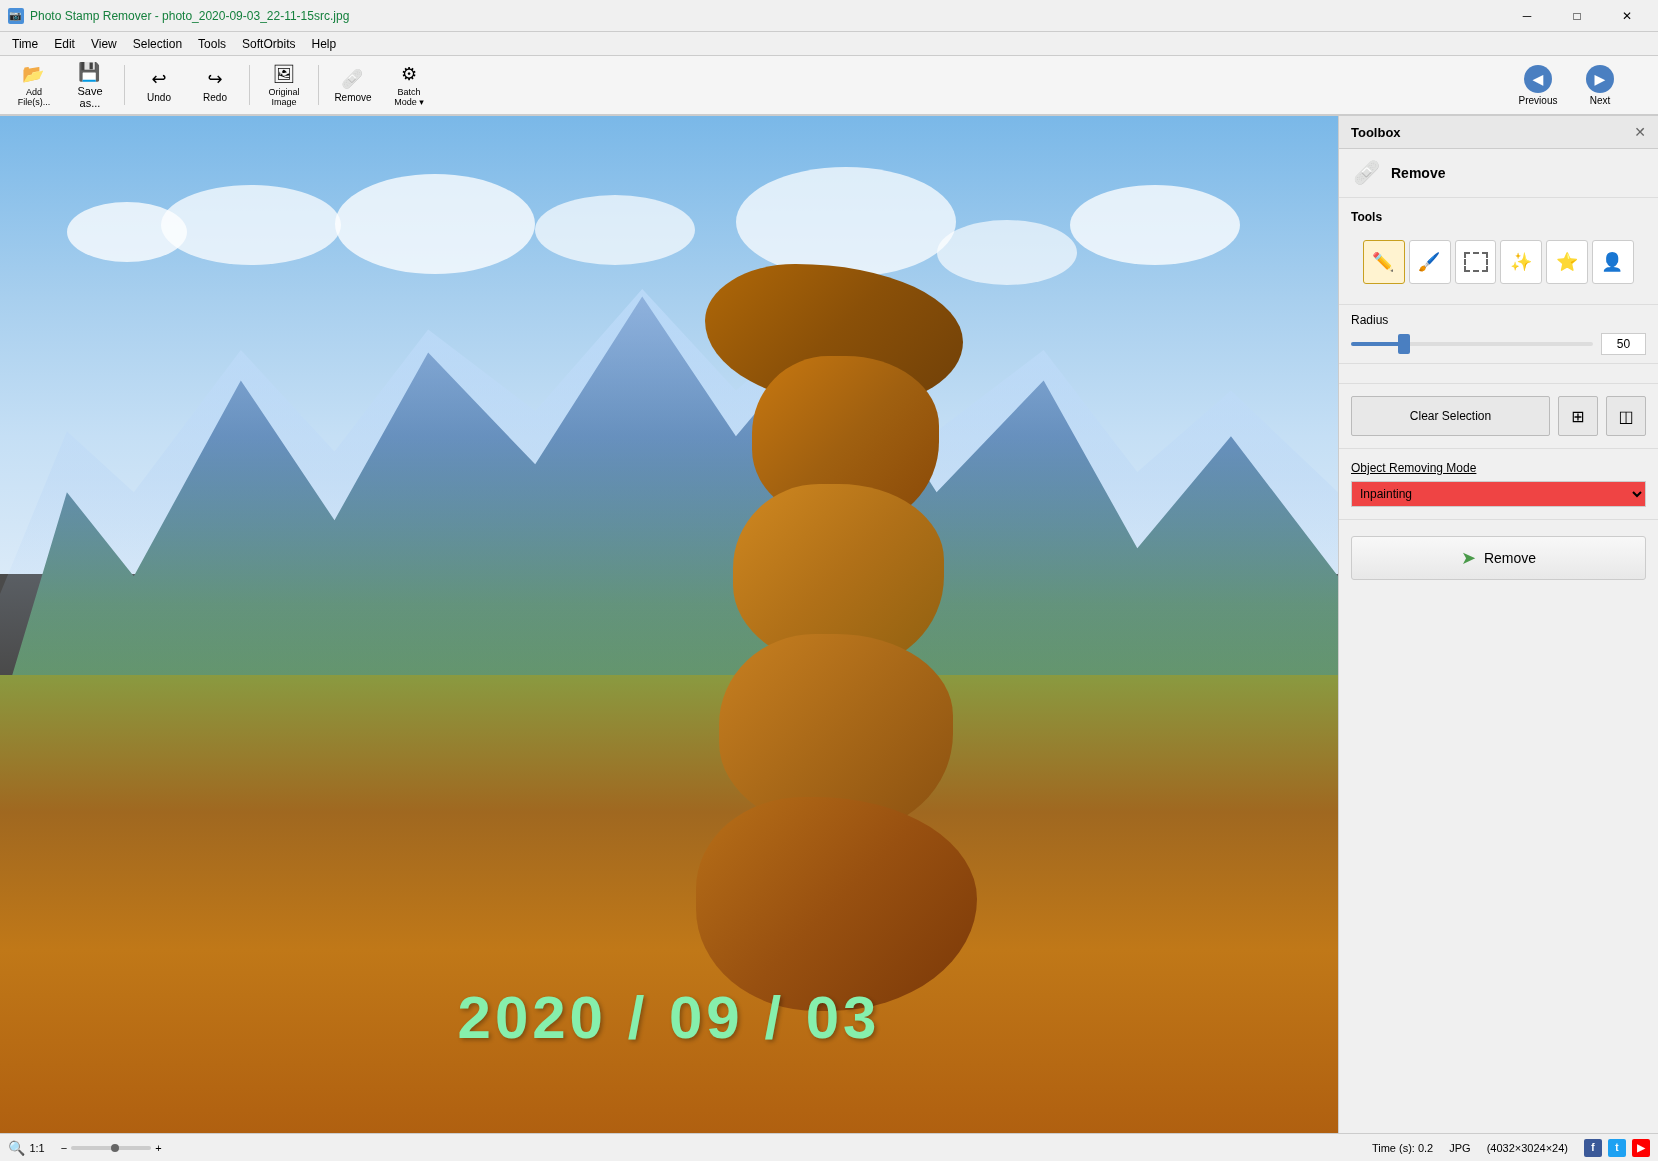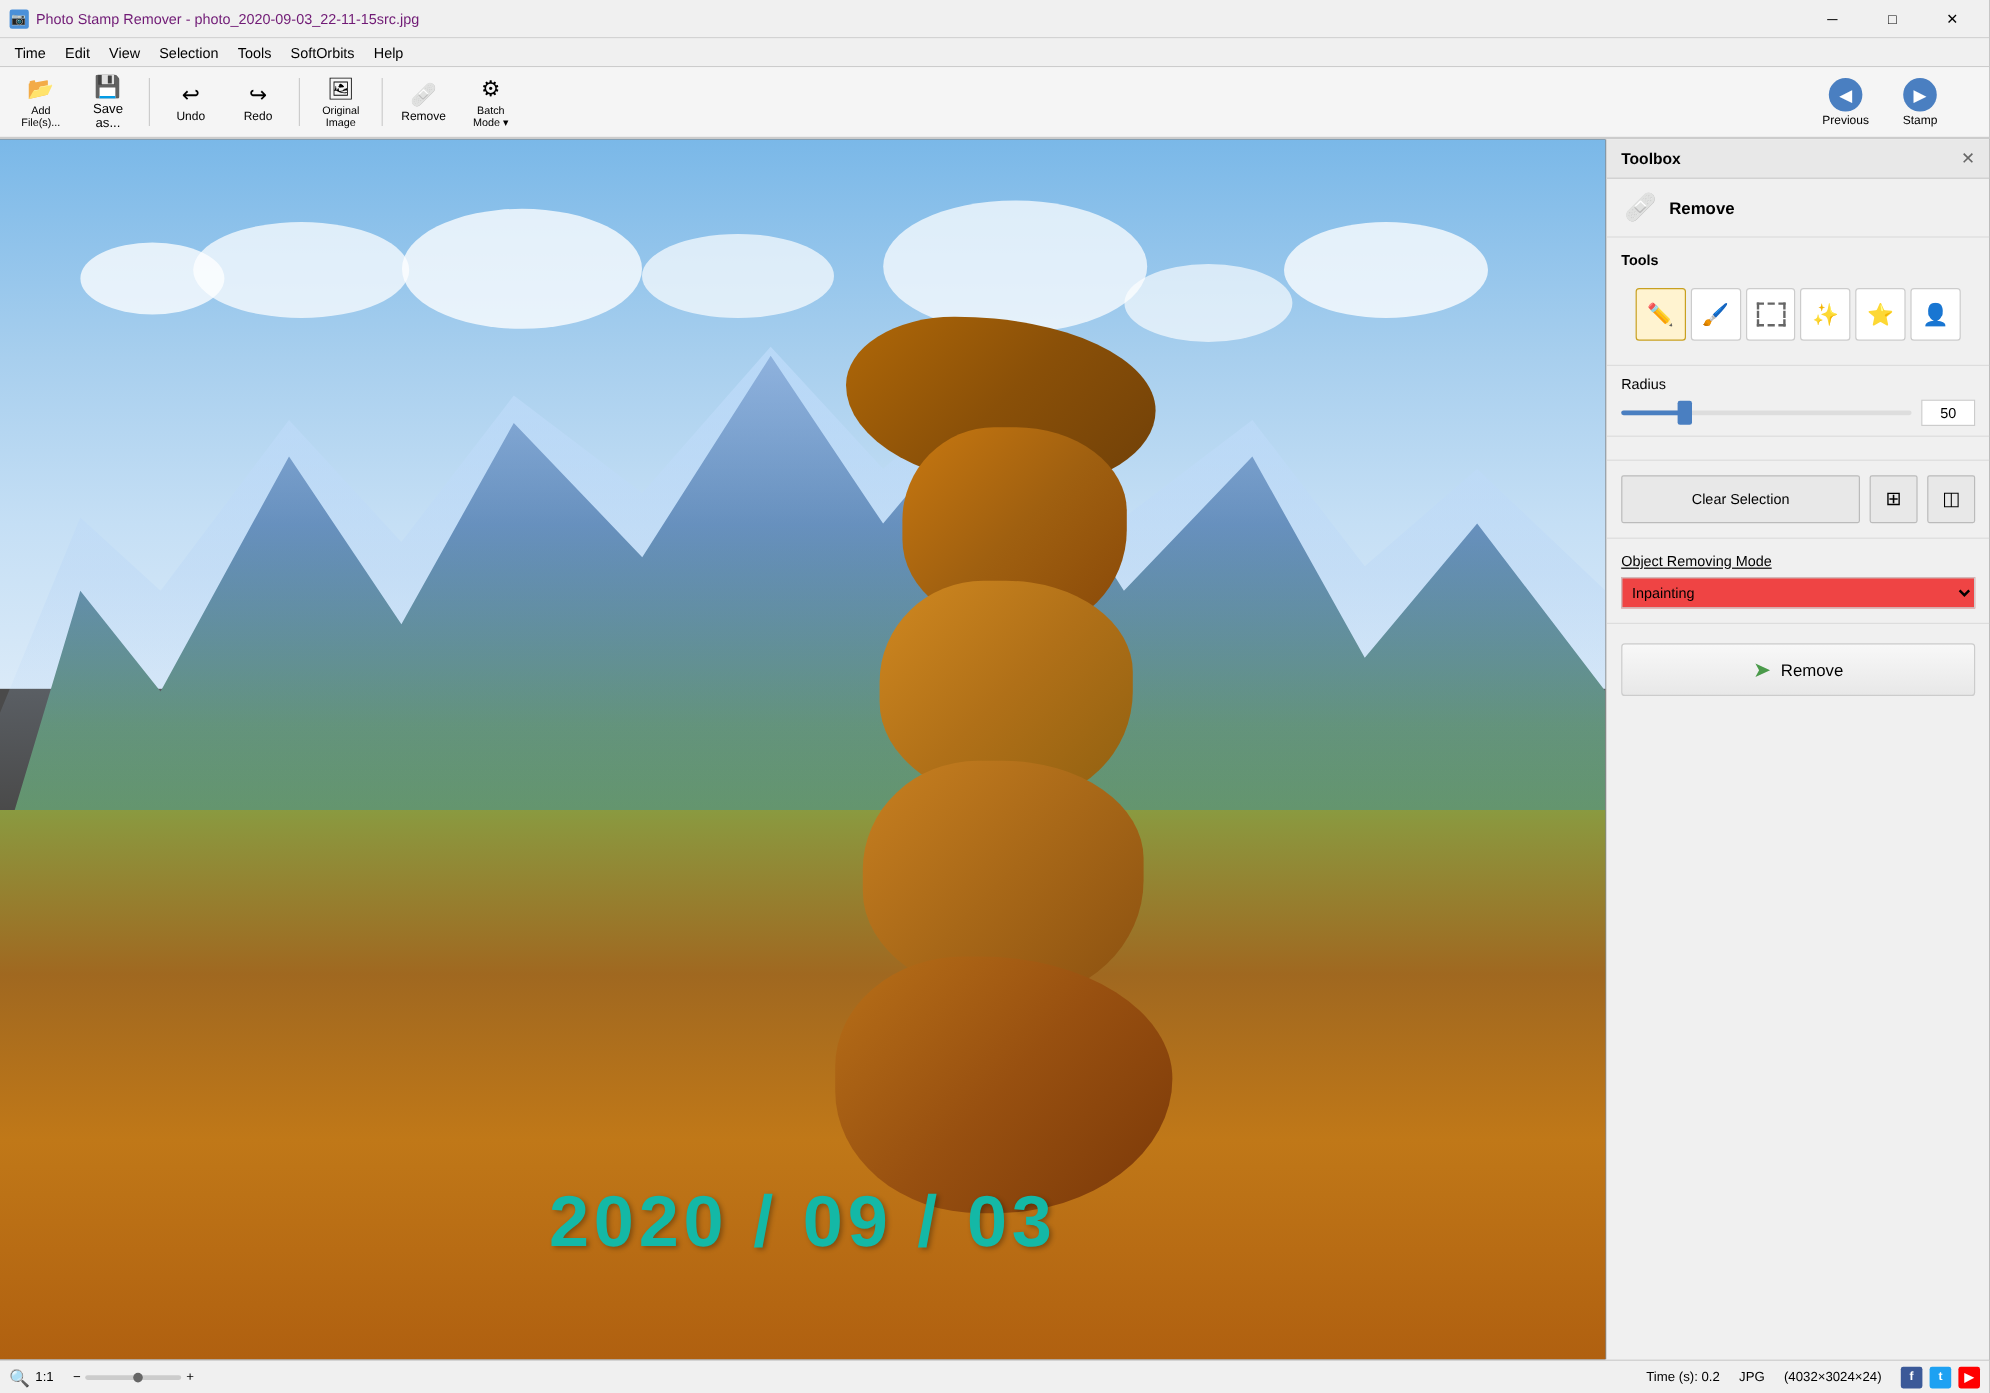--- a/index.html
+++ b/index.html
@@ -29,21 +29,21 @@
       height: 16px;
       margin-right: 6px;
       background: #4a90d9;
       border-radius: 2px;
       display: flex; align-items: center; justify-content: center;
       font-size: 10px; color: white;
     }
     .title-bar-text {
       flex: 1;
       font-size: 12px;
-      color: #701a75;
+      color: #15803d;
     }
     .title-bar-controls {
       display: flex;
       gap: 4px;
     }
     .title-bar-btn {
       width: 46px;
       height: 32px;
       display: flex;
       align-items: center;
@@ -231,21 +231,21 @@
       background: linear-gradient(135deg, #b06808 0%, #8a5008 50%, #704008 100%);
       border-radius: 35% 65% 40% 60% / 40% 55% 45% 60%;
     }
     .date-stamp {
       position: absolute;
       bottom: 8%;
       left: 50%;
       transform: translateX(-50%);
       font-size: 60px;
       font-weight: bold;
-      color: #14b8a6;
+      color: #86efac;
       text-shadow: 2px 2px 4px rgba(0,0,0,0.3);
       white-space: nowrap;
       letter-spacing: 4px;
       font-family: Arial, sans-serif;
     }
 
     
     .toolbox-panel {
       width: 320px;
       background: #f0f0f0;
@@ -559,21 +559,21 @@
     <span style="font-size:9px;text-align:center;">Batch<br>Mode ▾</span>
   </button>
 
   <div class="nav-buttons">
     <button class="nav-btn">
       <div class="nav-circle">◀</div>
       <span>Previous</span>
     </button>
     <button class="nav-btn">
       <div class="nav-circle">▶</div>
-      <span>Stamp</span>
+      <span>Next</span>
     </button>
   </div>
 </div>
 
 <div class="main-area">
 
   <div class="image-area">
     <div class="scene">
 
       <div class="sky"></div>

